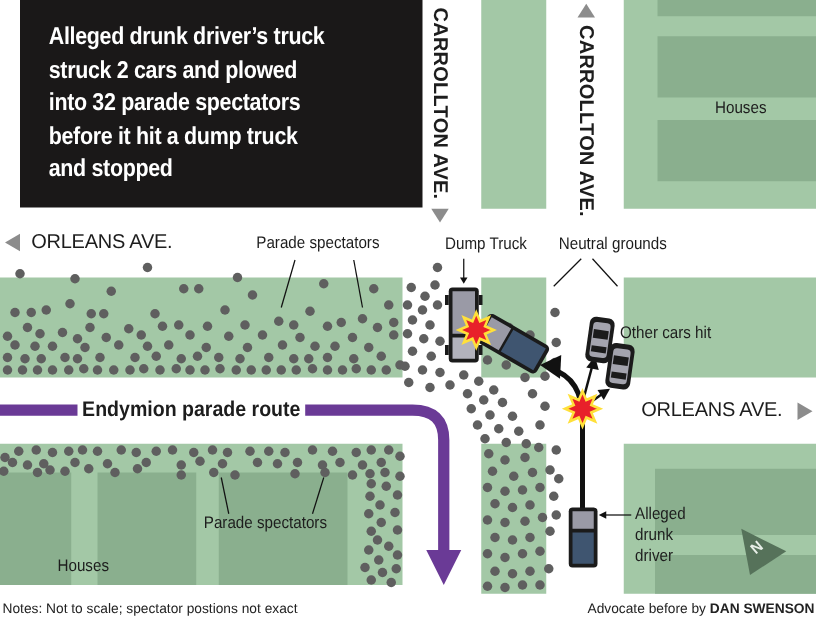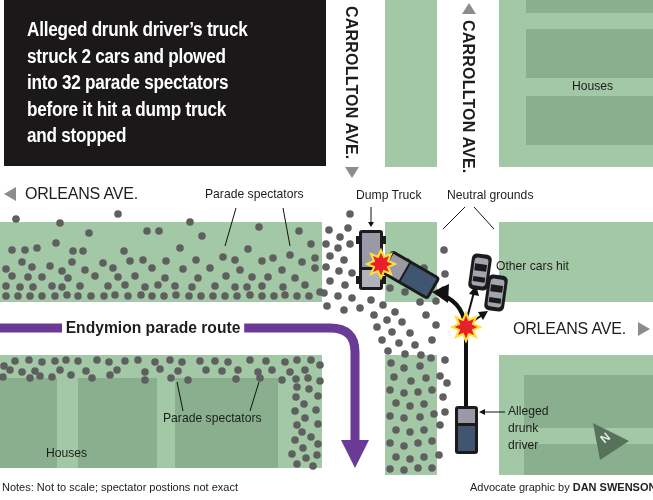--- a/index.html
+++ b/index.html
@@ -1,19 +1,19 @@
 <!DOCTYPE html>
 <html><head>
 <meta charset="utf-8">
 <style>
   html, body { margin: 0; padding: 0; background: #ffffff; }
   body { width: 653px; height: 500px; position: relative; overflow: hidden; font-family: "Liberation Sans", sans-serif; }
   svg { position: absolute; left: 0; top: 0; }
   .title-box {
-    position: absolute; left: 4px; top: 0; width: 322px; height: 166px;
+    position: absolute; left: 16px; top: 0; width: 322px; height: 166px;
     background: #1a1818; color: #ffffff;
   }
   .title-text {
     position: absolute; left: 23px; top: 16px; width: 300px;
     font-family: "Liberation Sans", sans-serif; font-weight: bold;
     font-size: 19.5px; line-height: 26.5px; letter-spacing: -0.3px;
     transform: scaleX(0.88); transform-origin: left top; white-space: nowrap;
   }
   .lbl { position: absolute; font-family: "Liberation Sans", sans-serif; color: #1d1d1d; white-space: nowrap; }
   .street { font-weight: normal; font-size: 16px; letter-spacing: -0.2px; }
@@ -431,15 +431,15 @@
 <div class="lbl small" style="left:46px; top:445px;">Houses</div>
 <div class="lbl small" style="left:508px; top:402px; line-height:17px;">
   <div>Alleged</div>
   <div>drunk</div>
   <div>driver</div>
 </div>
 <div class="lbl" style="left:601px; top:431px; color:#e8efe8; font-weight:bold; font-size:12px; transform:rotate(-40deg);">N</div>
 
 <div class="lbl notes" style="left:2px; top:481px;">Notes: Not to scale; spectator postions not exact</div>
 <div class="lbl credit" style="left:470px; top:481px;">
-  <span>Advocate graphic by</span>
+  <span>Advocate before by</span>
   <b>DAN SWENSON</b>
 </div>
 
 </body></html>

